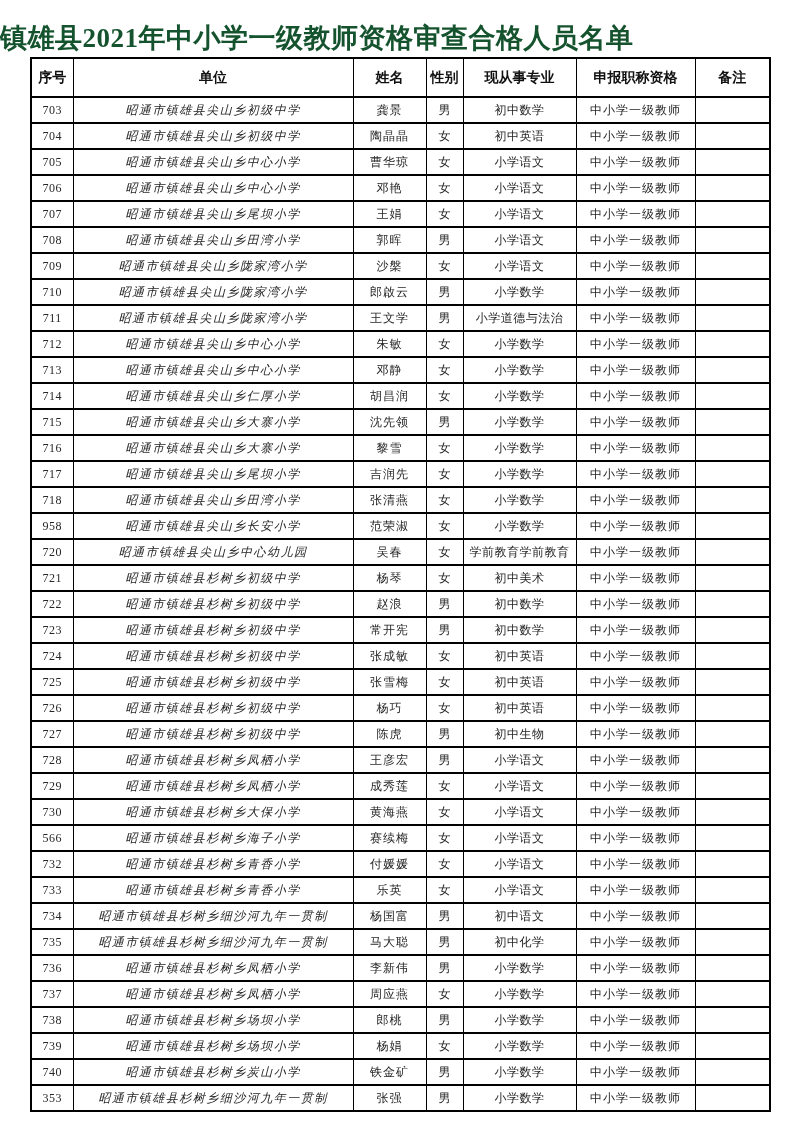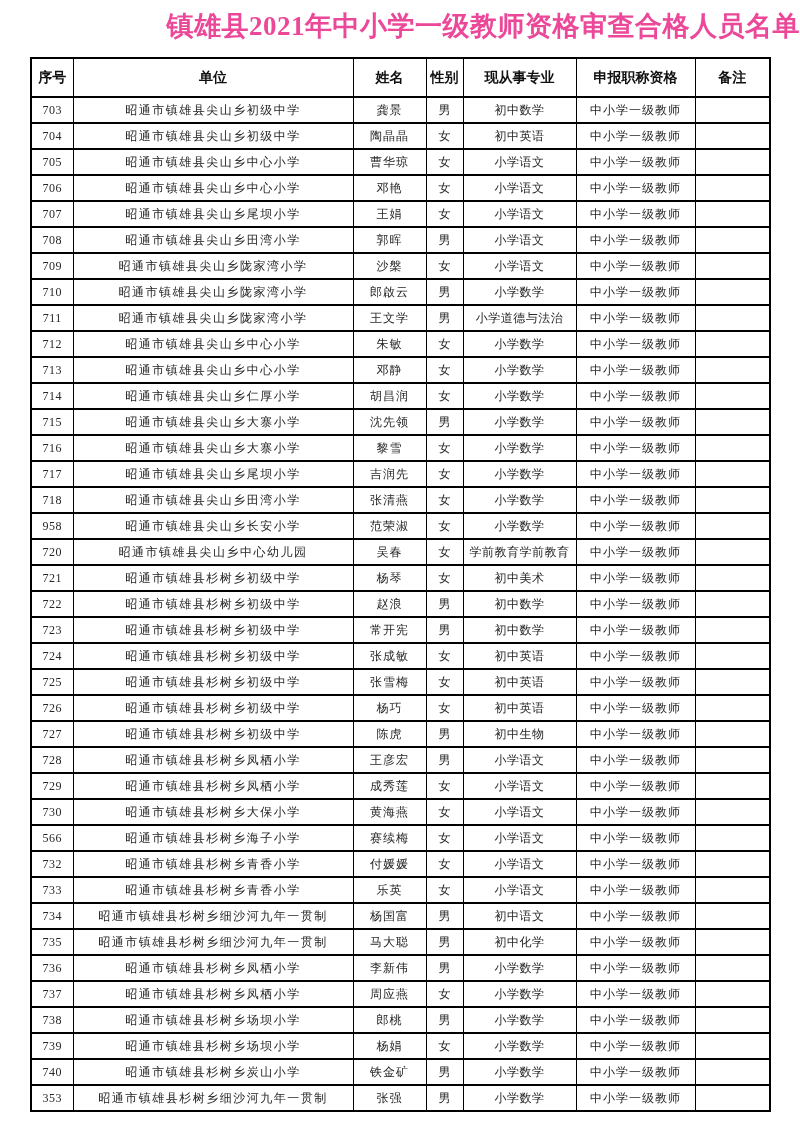--- a/index.html
+++ b/index.html
@@ -10,28 +10,28 @@
   }
   .page {
     position: relative;
     width: 800px;
     height: 1132px;
     background: #ffffff;
     overflow: hidden;
   }
   .doc-title {
     position: absolute;
-    top: 8px;
+    top: 20px;
     left: 0;
     width: 100%;
-    text-align: right;
+    text-align: left;
     font-size: 27px;
     font-weight: 700;
     letter-spacing: 0.5px;
-    color: #ec4899;
+    color: #14532d;
   }
   table.roster {
     position: absolute;
     left: 30px;
     top: 57px;
     width: 739px;
     border-collapse: collapse;
     table-layout: fixed;
   }
   table.roster, table.roster th, table.roster td {
@@ -52,21 +52,21 @@
   table.roster th {
     font-size: 14px;
     font-weight: 700;
     color: #111111;
   }
   table.roster td {
     font-size: 12px;
     color: #262626;
   }
   td.cell-seq   { font-size: 13px; letter-spacing: 0.5px; }
-  td.cell-unit  { letter-spacing: 1.5px; }
+  td.cell-unit  { letter-spacing: 1.5px; font-style: italic; }
   td.cell-major { letter-spacing: 0.5px; }
   td.cell-title { letter-spacing: 1px; font-family: Liberation Serif, serif; }
   td.cell-name  { letter-spacing: 1px; }
 </style>
 </head>
 <body>
 
 <div class="page">
   <div class="doc-title">镇雄县2021年中小学一级教师资格审查合格人员名单</div>
 

